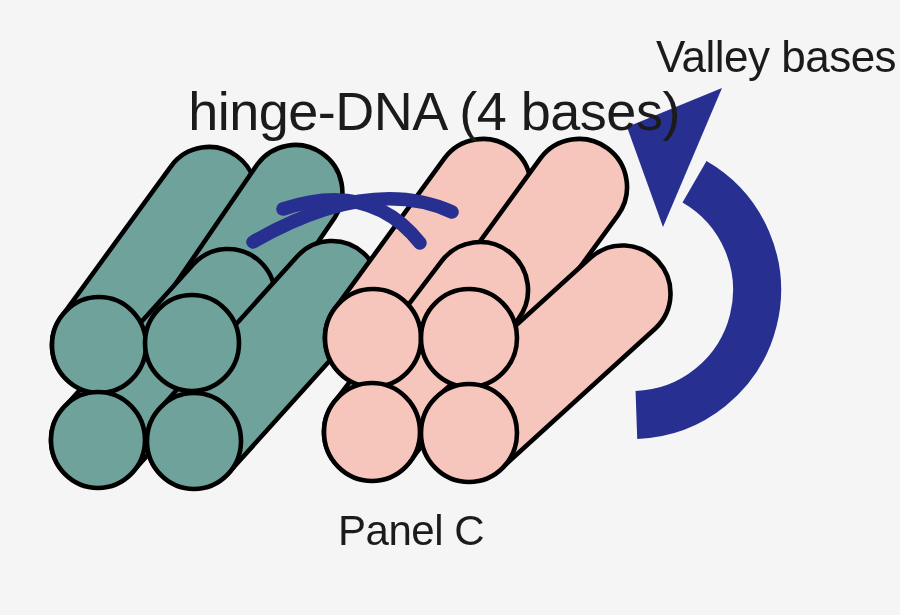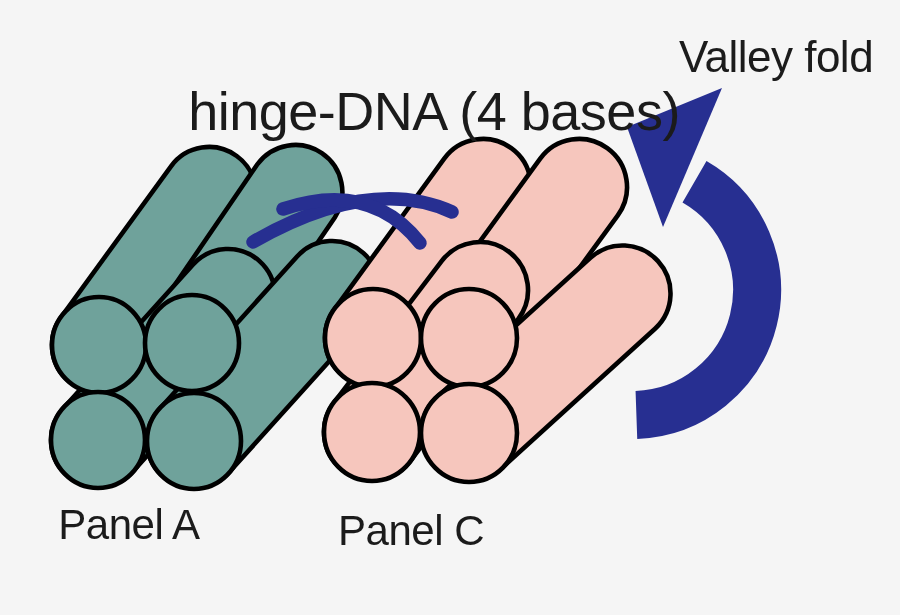--- a/index.html
+++ b/index.html
@@ -47,16 +47,15 @@
         <path d="M 253 242 Q 370 175 452 212"></path>
         <path d="M 283 209 Q 370 180 420 243"></path>
       </g>
       <g>
         <path d="M 636.4 414.9 A 125 125 0 0 0 694.5 181.7" stroke="#272f91" stroke-width="48" fill="none" stroke-linecap="butt"></path>
         <polygon points="627,127 722,88 663,227" fill="#272f91"></polygon>
       </g>
     </svg>
 
   <div class="label label-hinge">hinge-DNA (4 bases)</div>
-  <div class="label label-valley">Valley fold</div>
-  <div class="label label-panel-a">Panel A</div>
+  <div class="label label-valley">Valley bases</div>
   <div class="label label-panel-c">Panel C</div>
 </div>
 
 </body></html>

